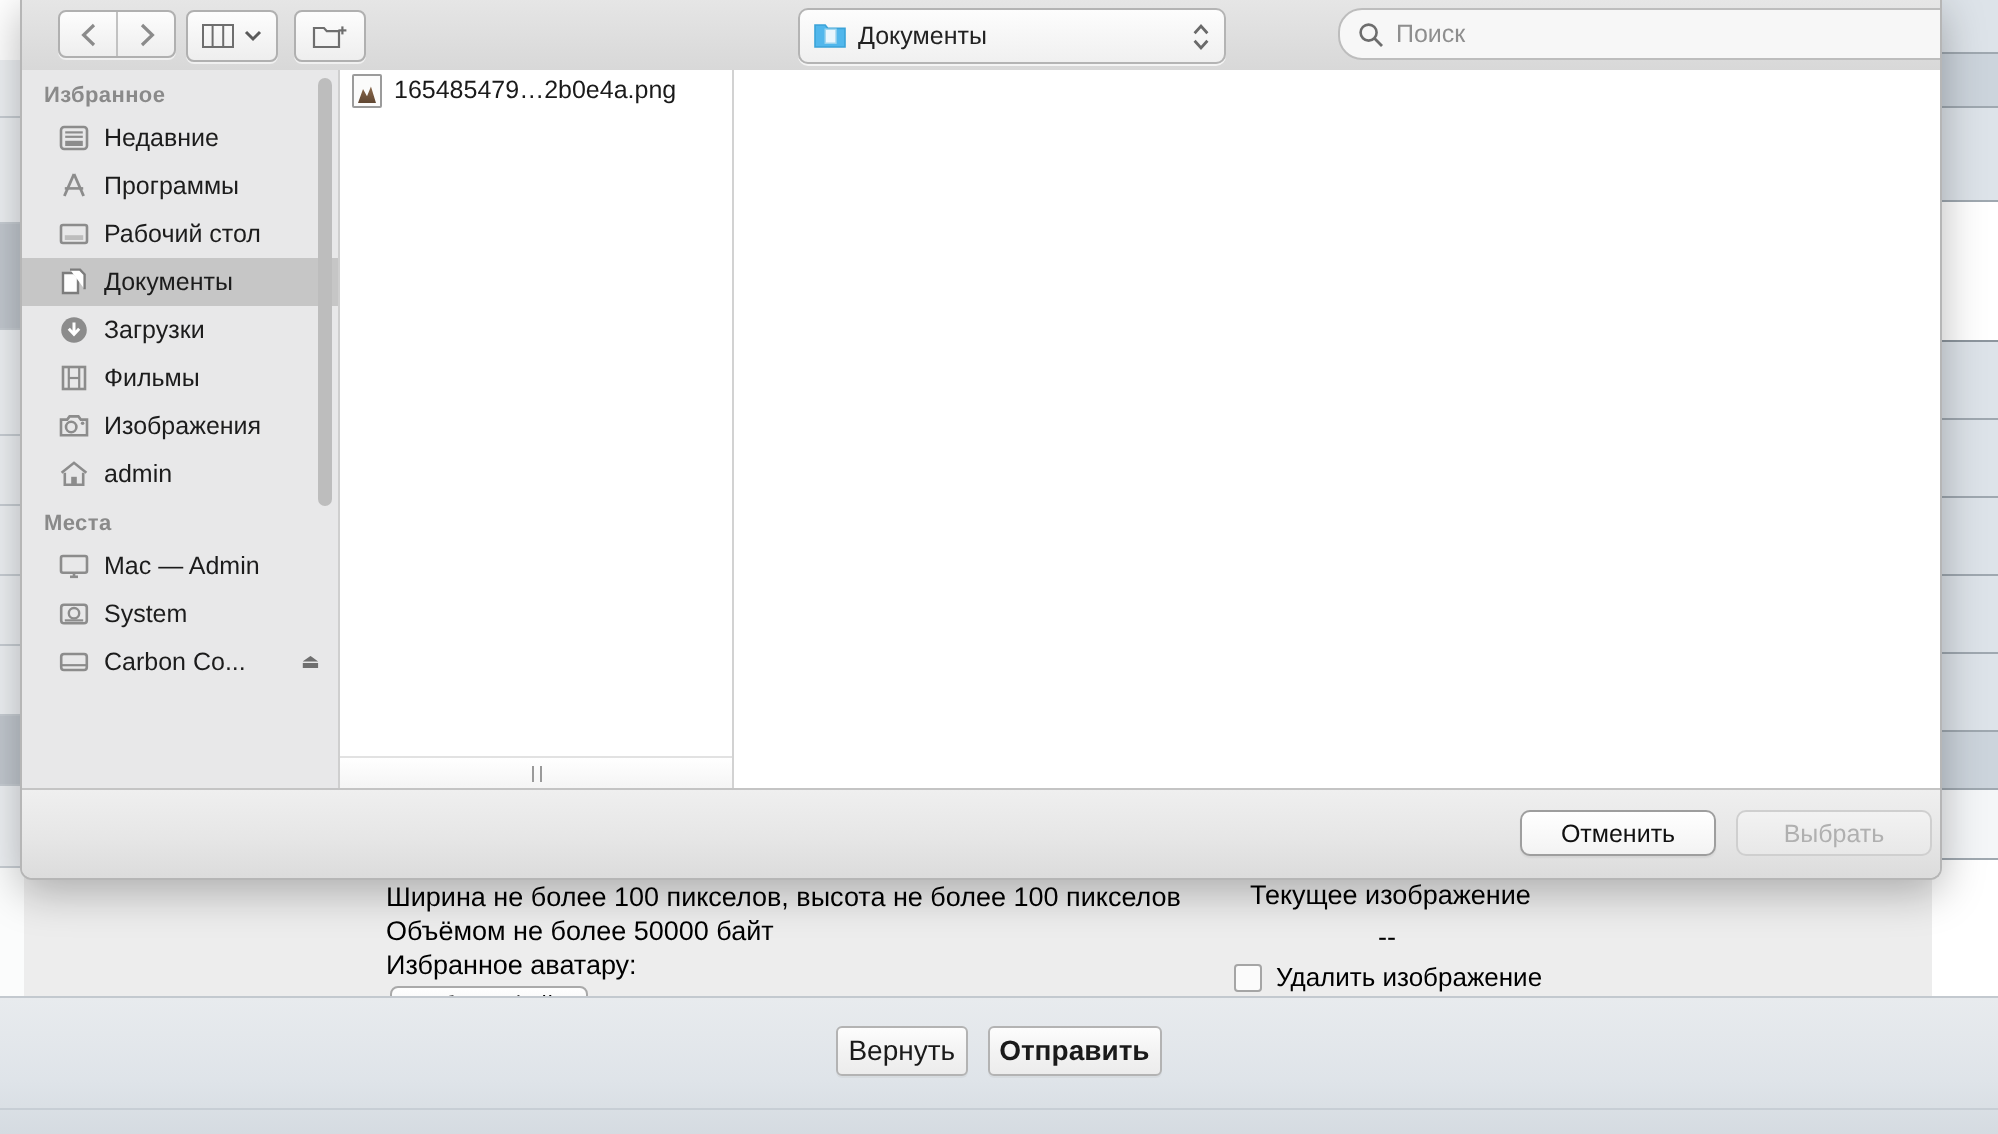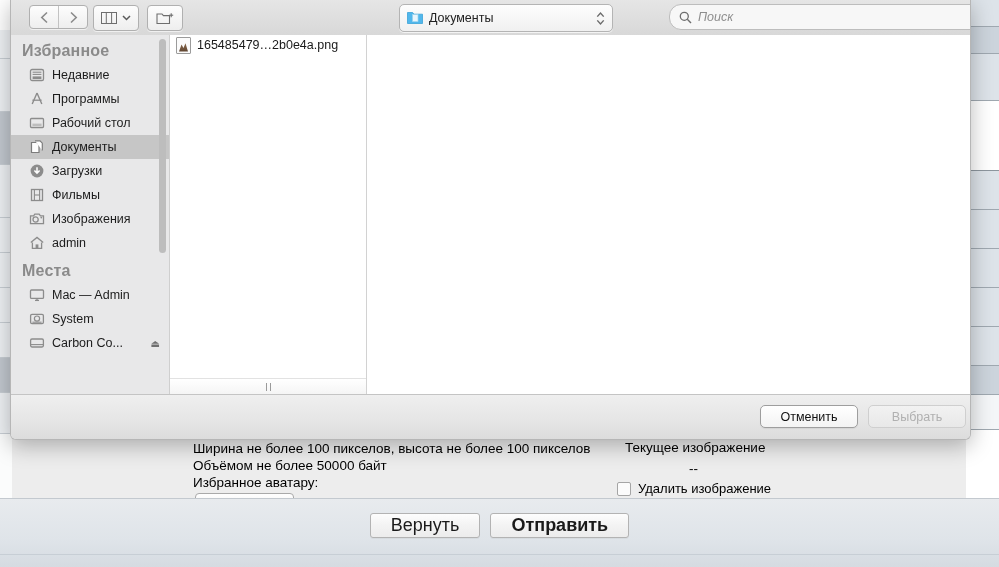--- a/index.html
+++ b/index.html
@@ -49,25 +49,25 @@
     position: absolute; left: 0; right: 0; top: 0; height: 52px;
     display: flex; align-items: center; justify-content: center; gap: 10px;
   }
   .bg-footer::after {
     content: ""; position: absolute; left: 0; right: 0; bottom: 12px;
     height: 1px; background: #c7ced5;
   }
 
   .webbtn {
     font-family: "Liberation Sans", sans-serif;
-    font-size: 18px; color: #1a1a1a;
+    font-size: 14px; color: #1a1a1a;
     background: linear-gradient(to bottom, #fdfdfd 0%, #f3f3f3 50%, #ececec 100%);
     border: 1px solid #b3b3b3;
     border-radius: 3px;
-    padding: 4px 20px 5px;
+    padding: 4px 5px 5px;
     line-height: 14px;
     box-shadow: 0 1px 0 rgba(0,0,0,0.04);
   }
   .webbtn.bold { font-weight: bold; }
 
   .form-text {
     position: absolute;
     font-size: 13.5px; color: #000; line-height: 17px;
     white-space: nowrap;
   }
@@ -143,37 +143,37 @@
   .pathpop-label {
     font-size: 12.5px; color: #222; margin-left: 6px;
     white-space: nowrap; overflow: hidden;
   }
   .updown { margin-left: auto; }
 
   .searchbox {
     position: absolute; left: 658px; top: 5px; width: 297px; height: 24px;
     background: #f7f7f7;
     border: 1px solid #bdbdbd; border-radius: 12px;
-    display: flex; align-items: center; padding: 0 9px; font-style: italic;
+    display: flex; align-items: center; padding: 0 9px;
   }
   .searchbox .ph { font-size: 12.5px; color: #8e8e8e; margin-left: 6px; }
 
   
   .dlg-body {
     position: absolute; left: 0; right: 0; top: 36px; bottom: 44px;
     background: #ffffff;
   }
   .sidebar {
     position: absolute; left: 0; top: 0; bottom: 0; width: 158px;
     background: #e8e8e9;
     border-right: 1px solid #cfcfcf;
     overflow: hidden;
   }
   .sb-group-title {
-    font-size: 16px; font-weight: bold; color: #8a8a8a;
+    font-size: 11px; font-weight: bold; color: #8a8a8a;
     padding: 7px 0 3px 11px; letter-spacing: 0.2px;
   }
   .sb-item {
     height: 24px; display: flex; align-items: center;
     padding-left: 18px; gap: 7px;
     font-size: 12.5px; color: #1c1c1c;
   }
   .sb-item.selected { background: #c6c6c6; }
   .sb-icon { width: 16px; height: 16px; display: block; flex: none; }
   .sb-label { white-space: nowrap; overflow: hidden; text-overflow: ellipsis; }

